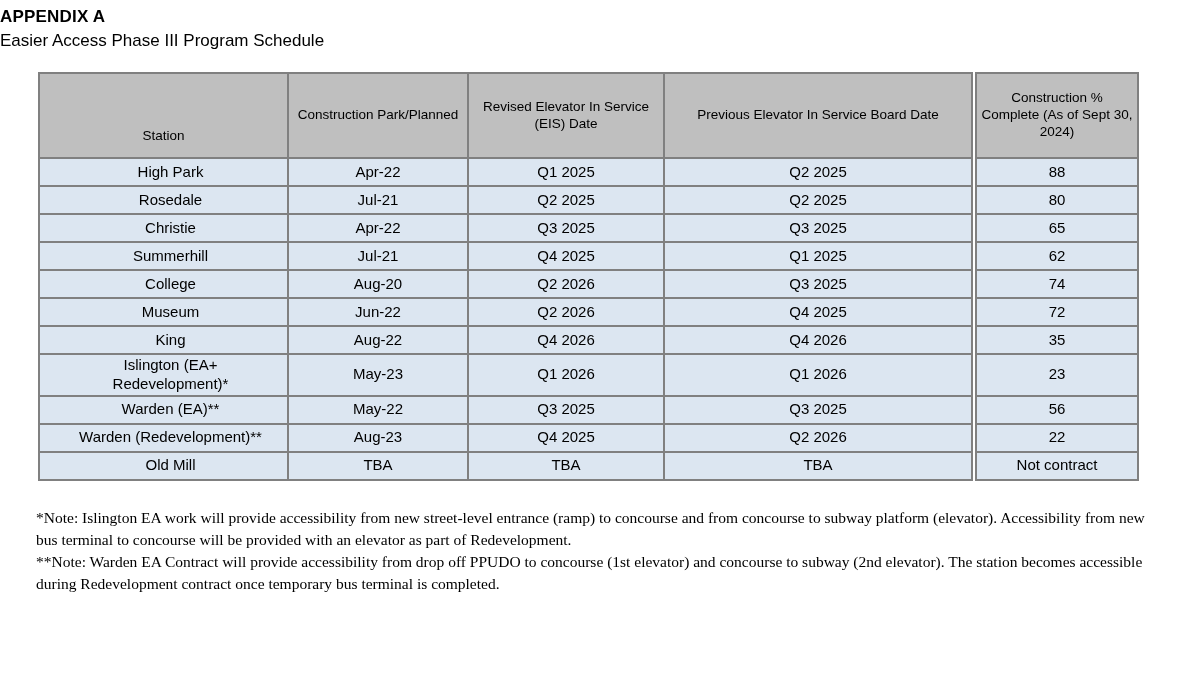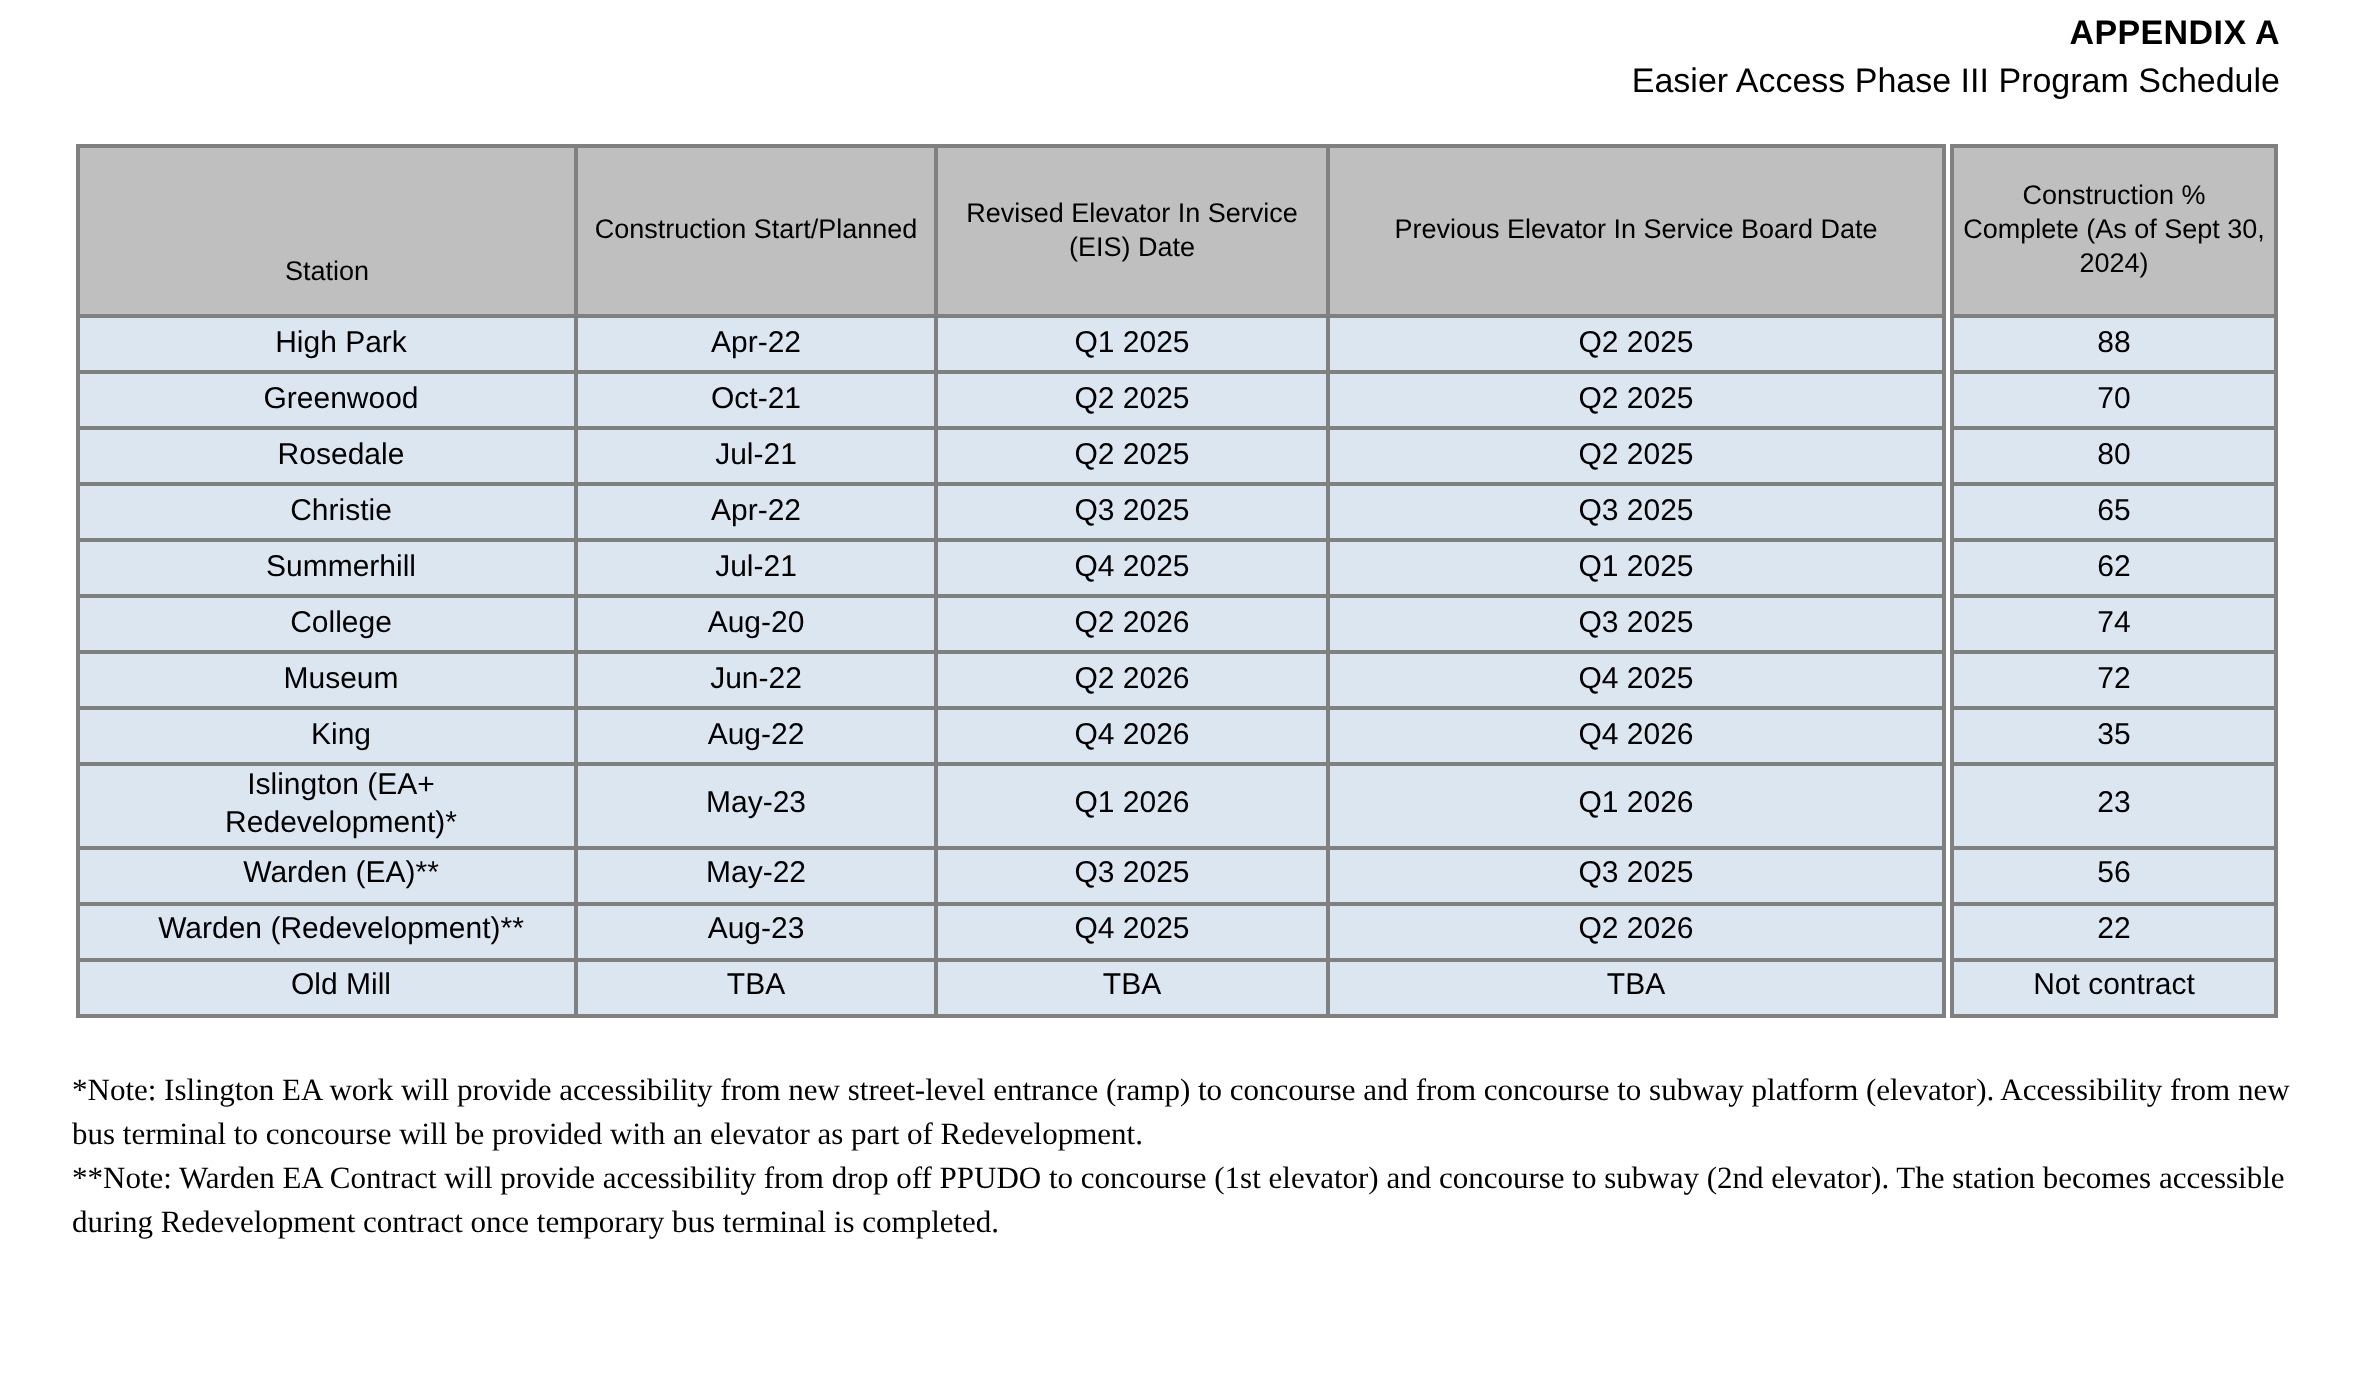--- a/index.html
+++ b/index.html
@@ -7,21 +7,21 @@
     padding: 0;
     background: #ffffff;
     width: 1183px;
     height: 692px;
     font-family: "Liberation Sans", sans-serif;
     color: #000;
     overflow: hidden;
   }
   .page { width: 1183px; height: 692px; position: relative; }
 
-  .title-block { text-align: right; padding-top: 7px; width: 1140px; }
+  .title-block { text-align: left; padding-top: 7px; width: 1140px; }
   .page-title   { font-size: 17px; font-weight: bold; letter-spacing: .2px; }
   .page-subtitle{ font-size: 17px; margin-top: 4px; }
 
   table.schedule {
     border-collapse: collapse;
     table-layout: fixed;
     width: 1099px;
     margin-left: 38px;
     margin-top: 21px;
   }
@@ -82,40 +82,33 @@
     <colgroup>
       <col style="width:249px">
       <col style="width:180px">
       <col style="width:196px">
       <col style="width:310px">
       <col style="width:164px">
     </colgroup>
     <thead>
       <tr>
         <th class="station-h">Station</th>
-        <th>Construction Start/Planned</th>
+        <th>Construction Park/Planned</th>
         <th>Revised Elevator In Service (EIS) Date</th>
         <th>Previous Elevator In Service Board Date</th>
         <th class="dbl">Construction % Complete (As of Sept 30, 2024)</th>
       </tr>
     </thead>
     <tbody>
         <tr>
           <td class="station">High Park</td>
           <td>Apr-22</td>
           <td>Q1 2025</td>
           <td>Q2 2025</td>
           <td class="dbl">88</td>
-        </tr>
-        <tr>
-          <td class="station">Greenwood</td>
-          <td>Oct-21</td>
-          <td>Q2 2025</td>
-          <td>Q2 2025</td>
-          <td class="dbl">70</td>
         </tr>
         <tr>
           <td class="station">Rosedale</td>
           <td>Jul-21</td>
           <td>Q2 2025</td>
           <td>Q2 2025</td>
           <td class="dbl">80</td>
         </tr>
         <tr>
           <td class="station">Christie</td>

